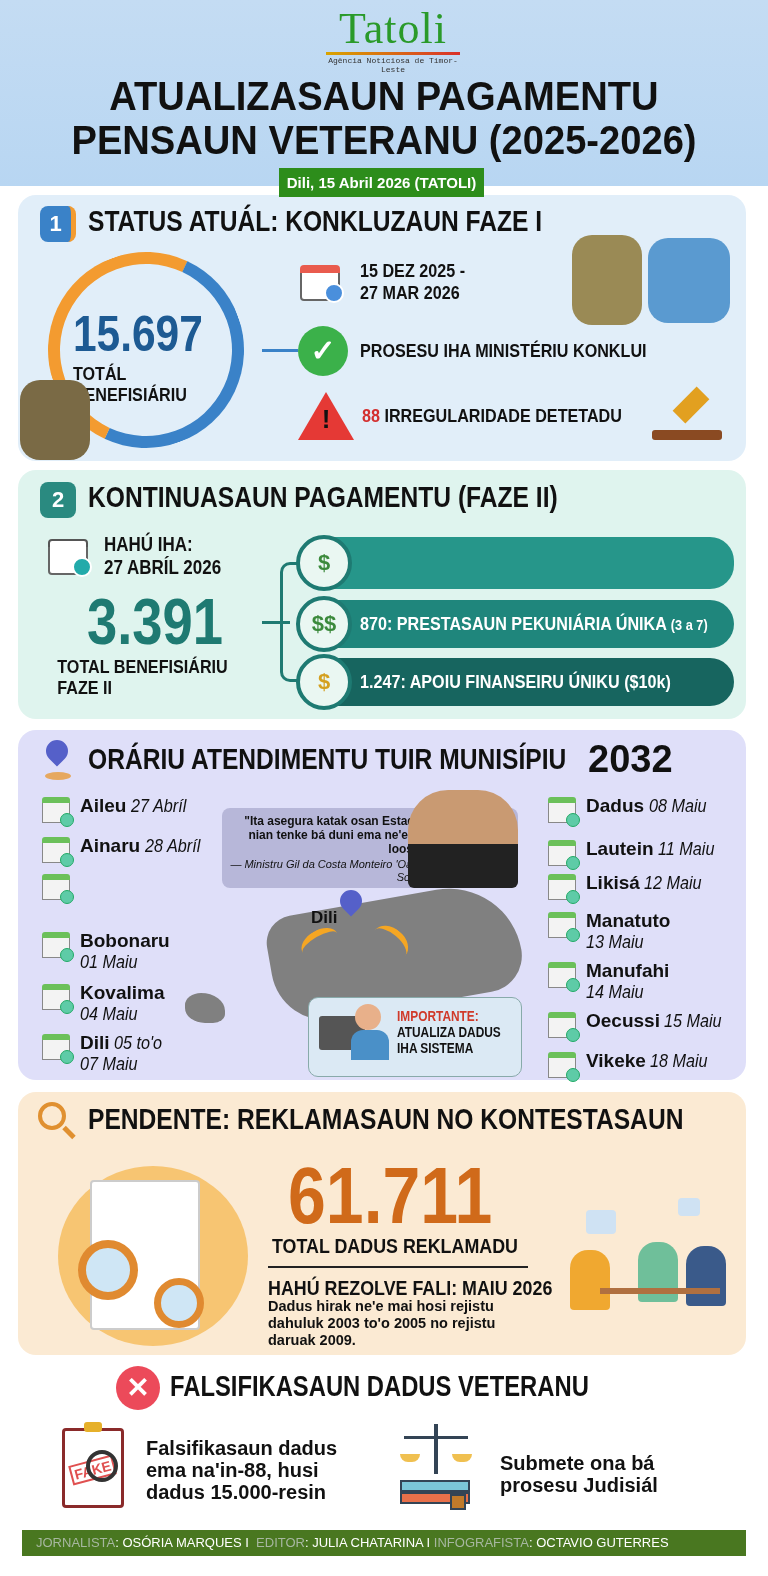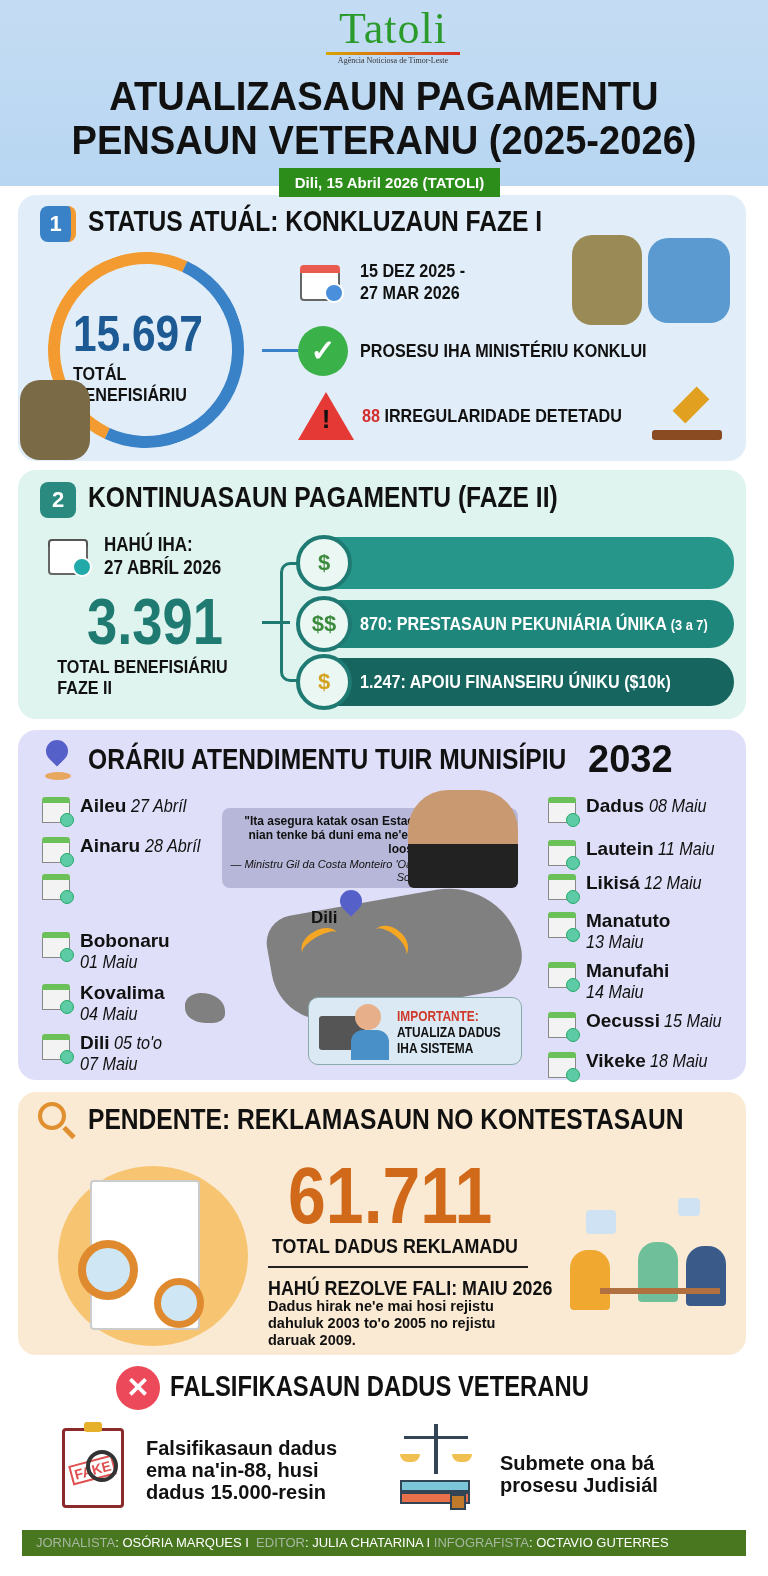--- a/index.html
+++ b/index.html
@@ -2,23 +2,23 @@
 <html><head>
 <meta charset="utf-8">
 <style>
 *{box-sizing:border-box;margin:0;padding:0}
 body{width:768px;height:1576px;background:#fff;font-family:"Liberation Sans",sans-serif;position:relative;overflow:hidden;color:#111}
 .cond{font-family:"Liberation Sans Narrow","Liberation Sans",sans-serif;font-stretch:condensed}
 .hdr{position:absolute;left:0;top:0;width:768px;height:186px;background:linear-gradient(#c4dcf3,#b8d6f2)}
 .logo{position:absolute;left:320px;top:6px;width:146px;height:56px;text-align:center}
 .logo .word{font-family:"Liberation Serif",serif;font-size:44px;color:#2a9a2a;line-height:46px;letter-spacing:1px}
 .logo .bar{height:3px;background:linear-gradient(90deg,#d9a400,#d9302a);margin:0 6px}
-.logo .sub{font-family:Liberation Serif, serif;font-size:8px;color:#333;margin-top:1px}
+.logo .sub{font-family:Liberation Mono, monospace;font-size:8px;color:#333;margin-top:1px}
 .title{position:absolute;left:0;width:768px;text-align:center;font-weight:bold;font-size:41px;line-height:44px;color:#111;transform:scaleX(.93)}
-.dateline{position:absolute;left:279px;top:168px;width:221px;height:29px;background:#2d8d1b;color:#fff;font-weight:bold;font-size:15px;text-align:center;line-height:29px;z-index:2}
+.dateline{position:absolute;left:279px;top:168px;width:205px;height:29px;background:#2d8d1b;color:#fff;font-weight:bold;font-size:15px;text-align:center;line-height:29px;z-index:2}
 .card{position:absolute;left:18px;width:728px;border-radius:18px}
 .c1{top:195px;height:266px;background:#e1eef9}
 .c2{top:470px;height:249px;background:#dff4ee}
 .c3{top:730px;height:350px;background:#dfdff9}
 .c4{top:1092px;height:263px;background:#fbead3}
 .h2{position:absolute;font-weight:bold;font-size:30px;color:#111;white-space:nowrap;transform-origin:left center;transform:scaleX(.82)}
 .badge{position:absolute;width:36px;height:36px;border-radius:8px;color:#fff;font-weight:bold;font-size:22px;text-align:center;line-height:36px}
 .ring{position:absolute;left:48px;top:252px;width:196px;height:196px;border-radius:50%;border:12px solid #3a82c8;border-top-color:#f39b30;border-left-color:#f39b30;transform:rotate(-20deg)}
 .ringtxt{position:absolute;left:60px;top:305px;width:172px;text-align:left}
 .big1{font-weight:bold;font-size:50px;color:#1d5a93;transform:scaleX(.85)}
@@ -44,21 +44,21 @@
 .muni .n{font-weight:bold;font-size:19px}
 .muni .d{font-style:italic;font-size:18px;transform:scaleX(.9);transform-origin:left center;display:inline-block}
 .quote{position:absolute;left:222px;top:808px;width:296px;height:80px;background:#b7b7d9;border-radius:8px}
 .quote .q{position:absolute;left:4px;top:6px;width:196px;text-align:right;font-weight:bold;font-size:12px;line-height:14px}
 .quote .a{position:absolute;left:4px;top:50px;width:196px;text-align:right;font-style:italic;font-size:11px;line-height:13px}
 .portrait{position:absolute;left:408px;top:790px;width:110px;height:98px;background:linear-gradient(#c99a72 0 55%,#222 55%);border-radius:40px 40px 6px 6px}
 .map{position:absolute;left:270px;top:898px;width:250px;height:110px;background:#808080;border-radius:30px 80px 40px 60px;transform:rotate(-10deg)}
 .islet{position:absolute;left:185px;top:993px;width:40px;height:30px;background:#808080;border-radius:40% 60% 30% 50%}
 .pin{position:absolute;left:340px;top:890px;width:22px;height:22px;border-radius:50% 50% 50% 0;background:#5560c9;transform:rotate(-45deg)}
 .dili{position:absolute;left:311px;top:908px;font-weight:bold;font-size:17px}
-.imp{position:absolute;left:308px;top:997px;width:214px;height:68px;background:#dbe9f4;border:1px solid #8aa;border-radius:10px}
+.imp{position:absolute;left:308px;top:997px;width:214px;height:80px;background:#dbe9f4;border:1px solid #8aa;border-radius:10px}
 .imp .r{position:absolute;left:88px;top:10px;font-weight:bold;font-size:14px;color:#d03a2a;transform:scaleX(.85);transform-origin:left}
 .imp .b{position:absolute;left:88px;top:26px;font-weight:bold;font-size:14px;line-height:16px;transform:scaleX(.85);transform-origin:left;white-space:nowrap}
 .big4{position:absolute;left:288px;top:1150px;font-weight:bold;font-size:80px;color:#d06a1a;transform:scaleX(.85);transform-origin:left}
 .foot{position:absolute;left:22px;top:1530px;width:724px;height:26px;background:#497720;color:#fff;font-size:13px;line-height:26px;padding-left:14px;white-space:nowrap}
 .foot .g{color:#a7b7a0}
 .circle{position:absolute;border-radius:50%}
 </style>
 </head>
 <body>
 

